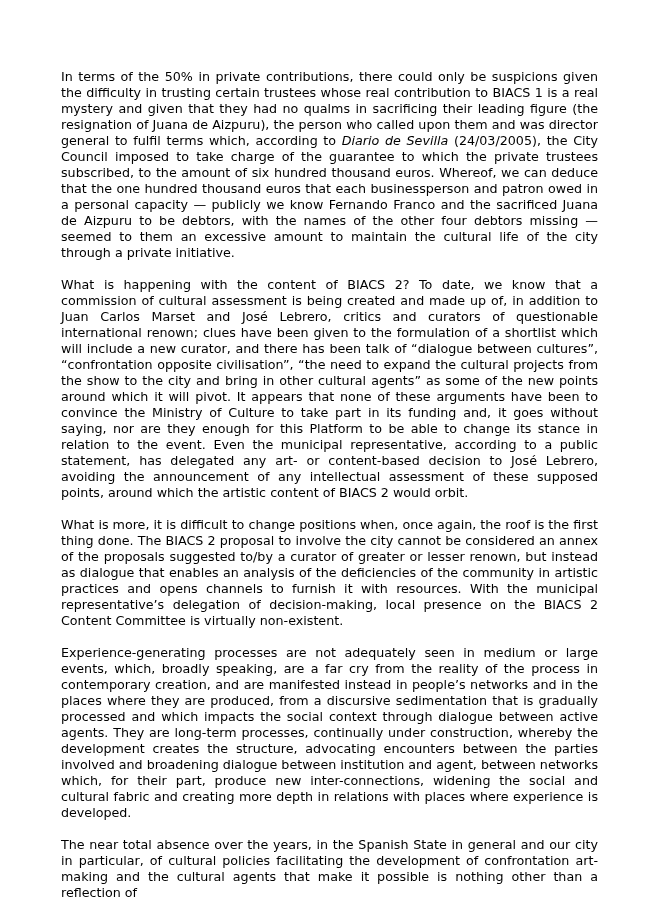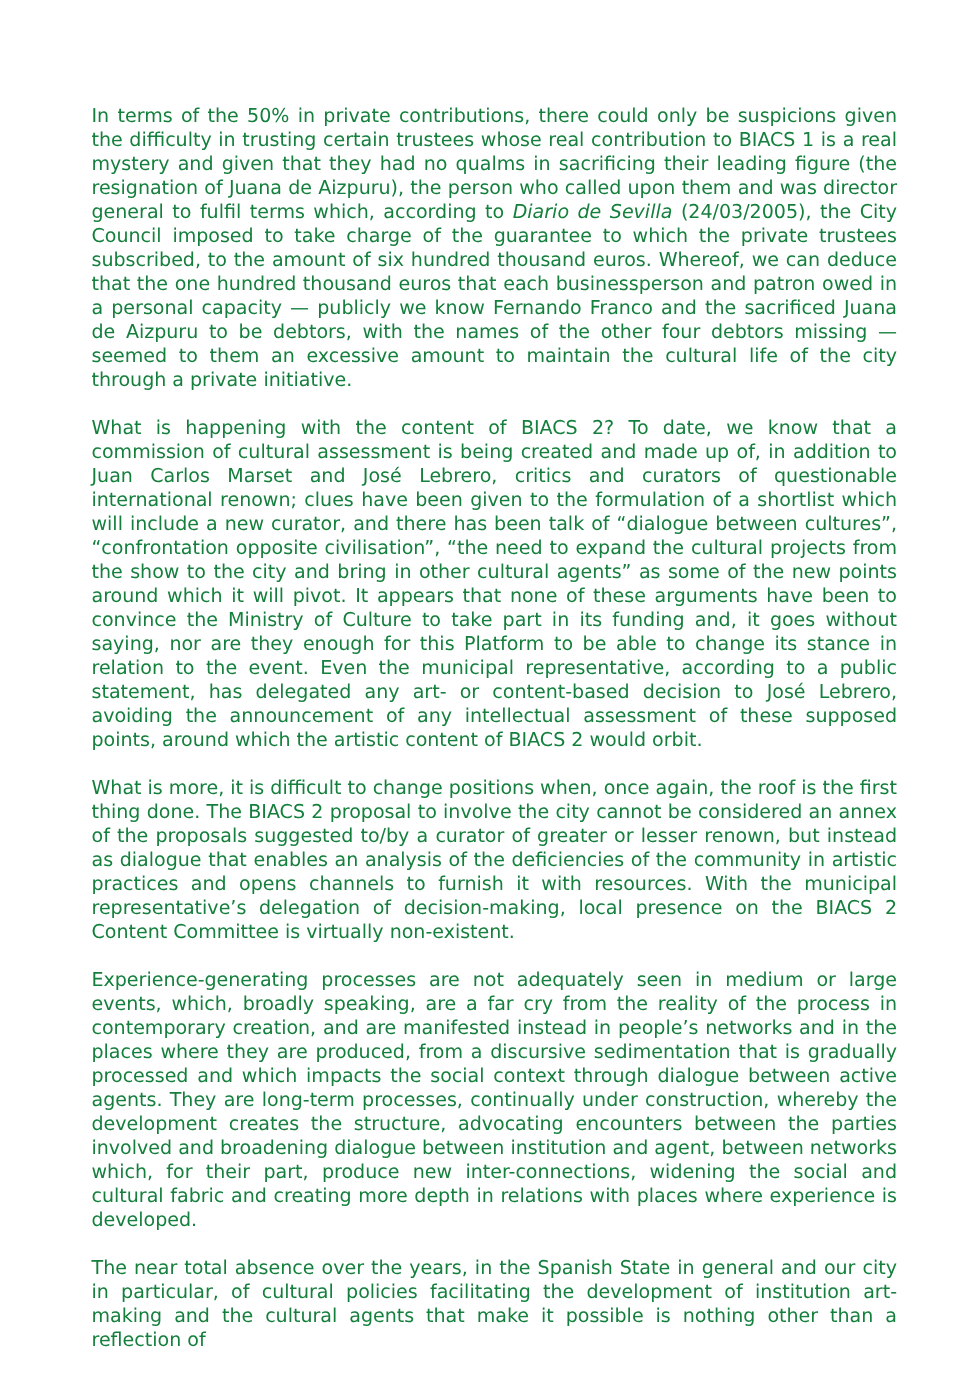--- a/index.html
+++ b/index.html
@@ -10,21 +10,21 @@
   .page {
     position: relative;
     box-sizing: border-box;
     width: 650px;
     height: 919px;
     background: #ffffff;
     padding: 69px 52px 0 61px;
     font-family: "DejaVu Sans", "Liberation Sans", sans-serif;
     font-size: 12.7px;
     line-height: 16px;
-    color: #15803d;
+    color: #000000;
     overflow: hidden;
   }
   .page p {
     margin: 0 0 16px 0;
     text-align: justify;
     text-justify: inter-word;
   }
   .page .pagenum {
     text-align: center;
     margin-top: 0;
@@ -32,15 +32,15 @@
   i { font-style: italic; }
 </style>
 </head>
 <body>
 
 <div class="page">
   <p><span>In terms of the 50% in private contributions, there could only be suspicions given the difficulty in trusting certain trustees whose real contribution to BIACS 1 is a real mystery and given that they had no qualms in sacrificing their leading figure (the resignation of Juana de Aizpuru), the person who called upon them and was director general to fulfil terms which, according to </span><i>Diario de Sevilla</i><span> (24/03/2005), the City Council imposed to take charge of the guarantee to which the private trustees subscribed, to the amount of six hundred thousand euros. Whereof, we can deduce that the one hundred thousand euros that each businessperson and patron owed in a personal capacity — publicly we know Fernando Franco and the sacrificed Juana de Aizpuru to be debtors, with the names of the other four debtors missing — seemed to them an excessive amount to maintain the cultural life of the city through a private initiative.</span></p>
   <p>What is happening with the content of BIACS 2? To date, we know that a commission of cultural assessment is being created and made up of, in addition to Juan Carlos Marset and José Lebrero, critics and curators of questionable international renown; clues have been given to the formulation of a shortlist which will include a new curator, and there has been talk of “dialogue between cultures”, “confrontation opposite civilisation”, “the need to expand the cultural projects from the show to the city and bring in other cultural agents” as some of the new points around which it will pivot. It appears that none of these arguments have been to convince the Ministry of Culture to take part in its funding and, it goes without saying, nor are they enough for this Platform to be able to change its stance in relation to the event. Even the municipal representative, according to a public statement, has delegated any art- or content-based decision to José Lebrero, avoiding the announcement of any intellectual assessment of these supposed points, around which the artistic content of BIACS 2 would orbit.</p>
   <p>What is more, it is difficult to change positions when, once again, the roof is the first thing done. The BIACS 2 proposal to involve the city cannot be considered an annex of the proposals suggested to/by a curator of greater or lesser renown, but instead as dialogue that enables an analysis of the deficiencies of the community in artistic practices and opens channels to furnish it with resources. With the municipal representative’s delegation of decision-making, local presence on the BIACS 2 Content Committee is virtually non-existent.</p>
   <p>Experience-generating processes are not adequately seen in medium or large events, which, broadly speaking, are a far cry from the reality of the process in contemporary creation, and are manifested instead in people’s networks and in the places where they are produced, from a discursive sedimentation that is gradually processed and which impacts the social context through dialogue between active agents. They are long-term processes, continually under construction, whereby the development creates the structure, advocating encounters between the parties involved and broadening dialogue between institution and agent, between networks which, for their part, produce new inter-connections, widening the social and cultural fabric and creating more depth in relations with places where experience is developed.</p>
-  <p>The near total absence over the years, in the Spanish State in general and our city in particular, of cultural policies facilitating the development of institution art-making and the cultural agents that make it possible is nothing other than a reflection of</p>
+  <p>The near total absence over the years, in the Spanish State in general and our city in particular, of cultural policies facilitating the development of confrontation art-making and the cultural agents that make it possible is nothing other than a reflection of</p>
   <div class="pagenum">3</div>
 </div>
 
 </body></html>

